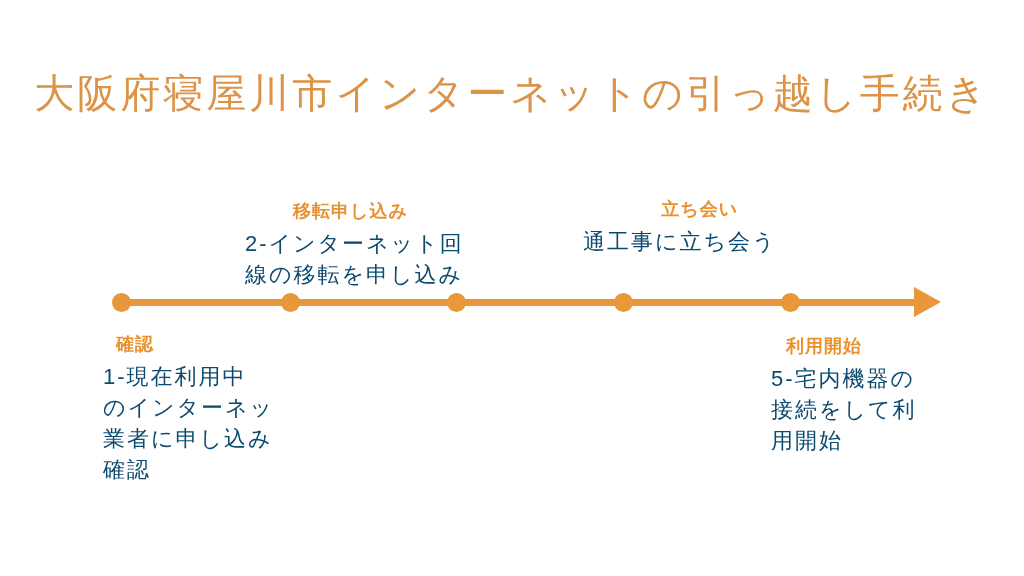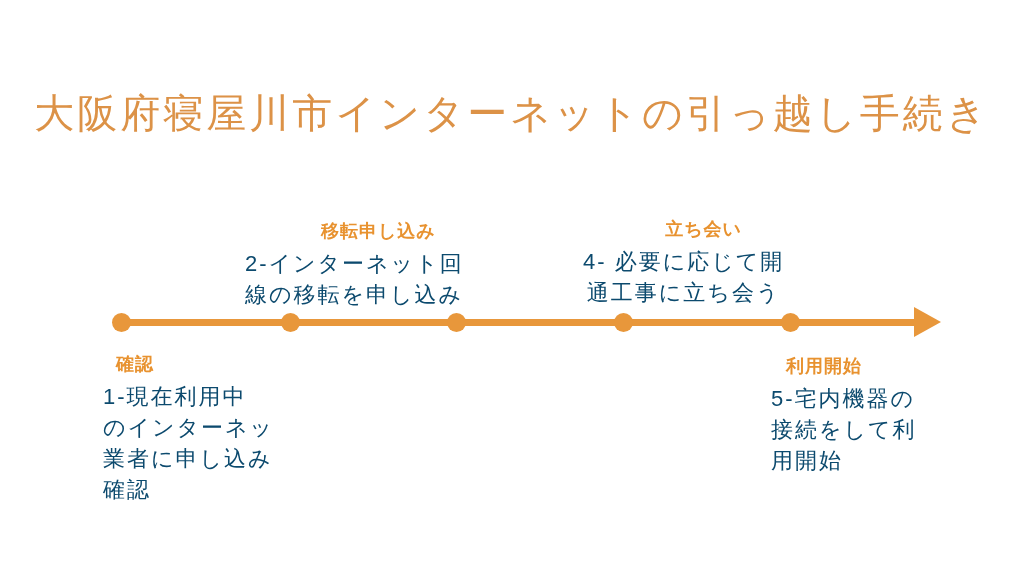--- a/index.html
+++ b/index.html
@@ -7,21 +7,20 @@
     padding: 0;
     background: #ffffff;
   }
   .canvas {
     position: relative;
     width: 1024px;
     height: 488px;
     background: #ffffff;
     overflow: hidden;
     font-family: "Liberation Sans", sans-serif;
-    margin-top: 20px;
   }
 
   
   .title {
     position: absolute;
     top: 66px;
     left: 0;
     width: 100%;
     margin: 0;
     text-align: center;
@@ -88,21 +87,21 @@
   .step-text .line {
     display: block;
     white-space: nowrap;
   }
   .step-1 { left: 103px; top: 332px; }
   .step-2 { left: 245px; top: 199px; }
   .step-3 { left: 432px; top: 332px; }
   .step-4 { left: 583px; top: 197px; text-align: center; }
   .step-5 { left: 771px; top: 334px; }
   .step-1 .step-label { padding-left: 13px; }
-  .step-2 .step-label { padding-left: 48px; text-align: center; }
+  .step-2 .step-label { padding-left: 48px; }
   .step-3 .step-label { padding-left: 15px; }
   .step-4 .step-label { padding-left: 40px; }
   .step-5 .step-label { padding-left: 15px; }
 </style>
 </head>
 <body>
 
 <div class="canvas">
 
   <h1 class="title">大阪府寝屋川市インターネットの引っ越し手続き</h1>
@@ -130,21 +129,20 @@
     <div class="step-text">
       <span class="line">2-インターネット回</span>
       <span class="line">線の移転を申し込み</span>
     </div>
   </div>
 
 
   <div class="step step-4">
     <div class="step-label">立ち会い</div>
     <div class="step-text">
-      <span class="line">4- 必要に応じて開</span>
       <span class="line">通工事に立ち会う</span>
     </div>
   </div>
 
   <div class="step step-5">
     <div class="step-label">利用開始</div>
     <div class="step-text">
       <span class="line">5-宅内機器の</span>
       <span class="line">接続をして利</span>
       <span class="line">用開始</span>

